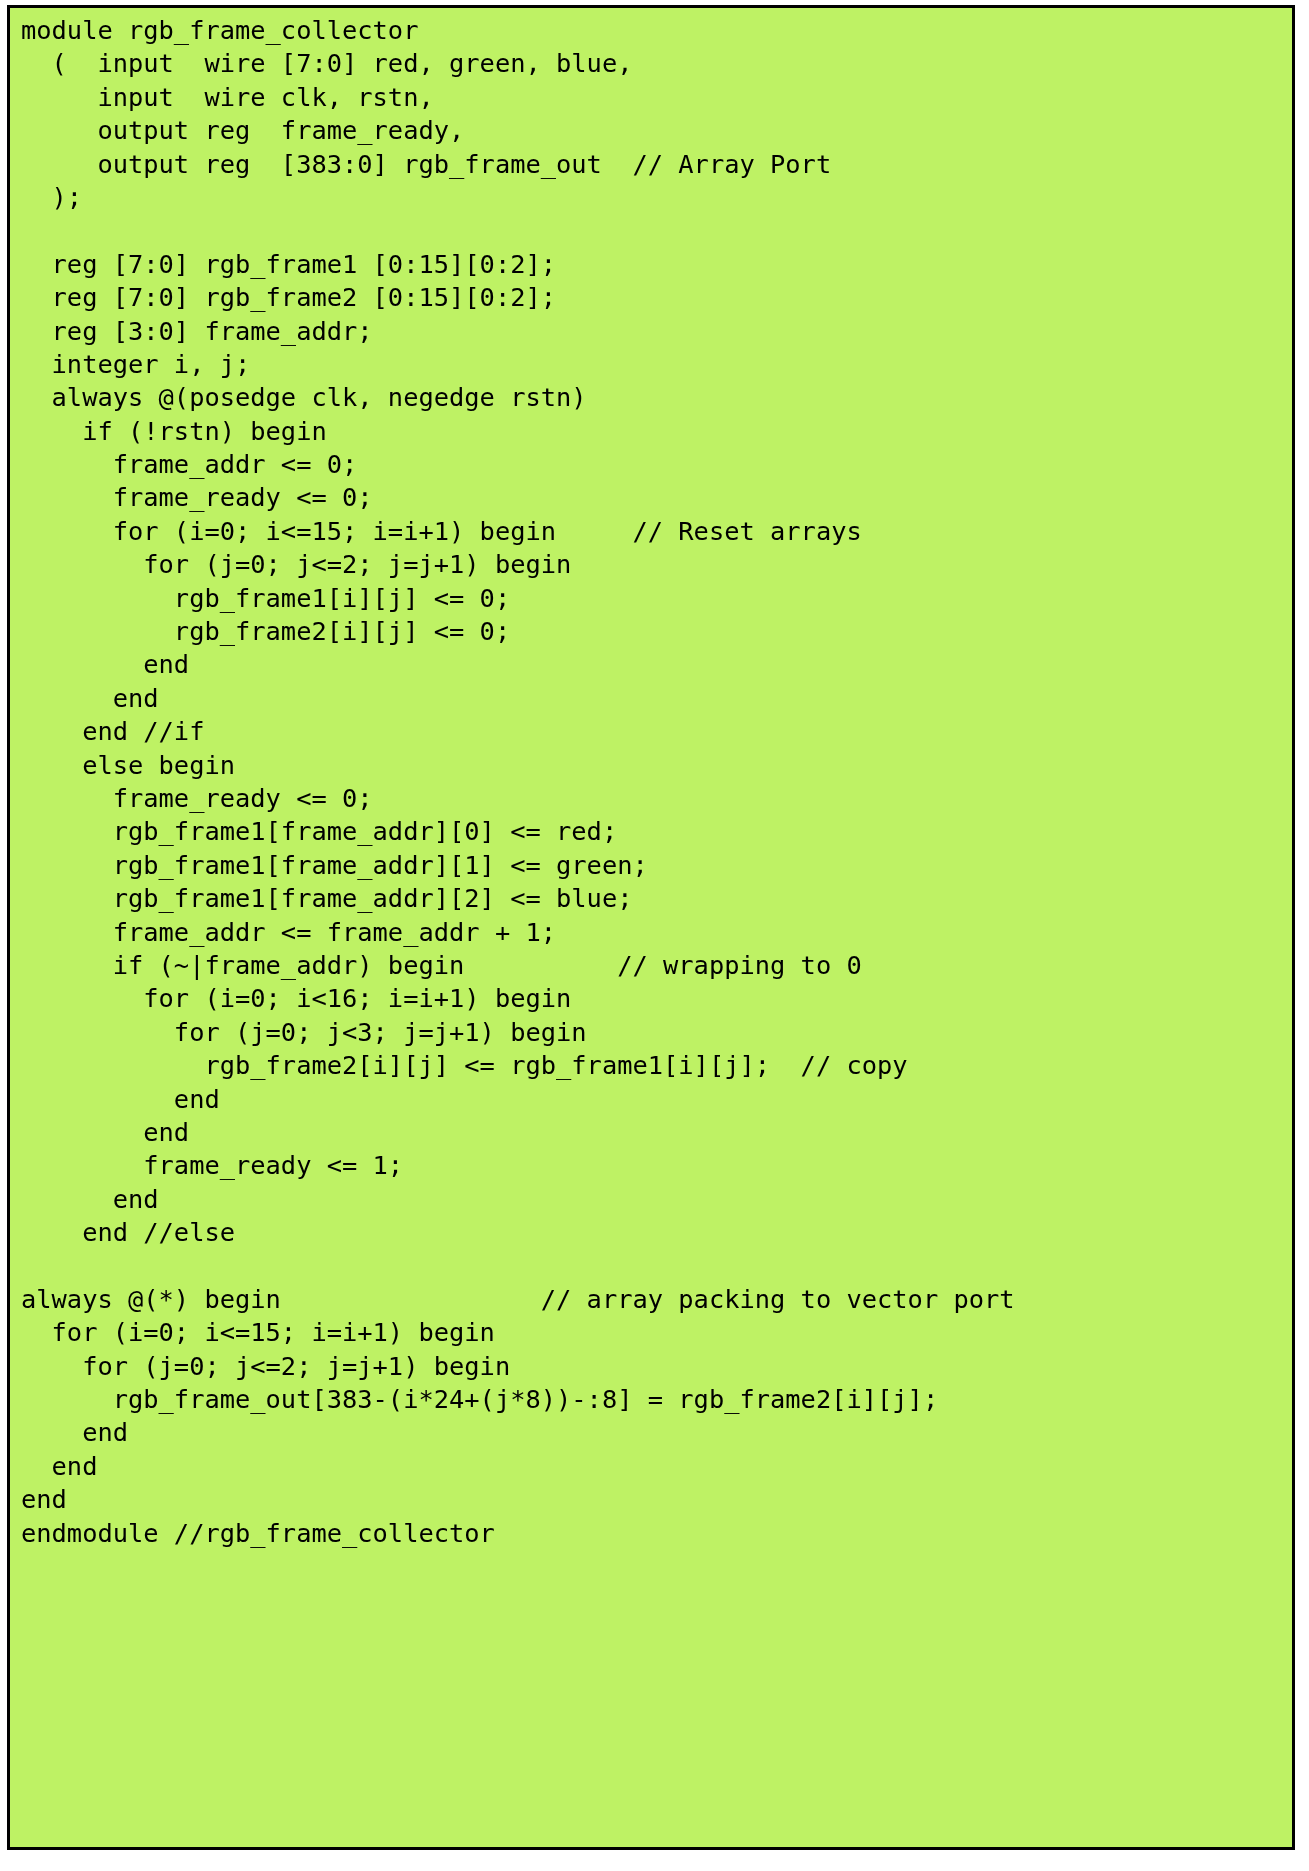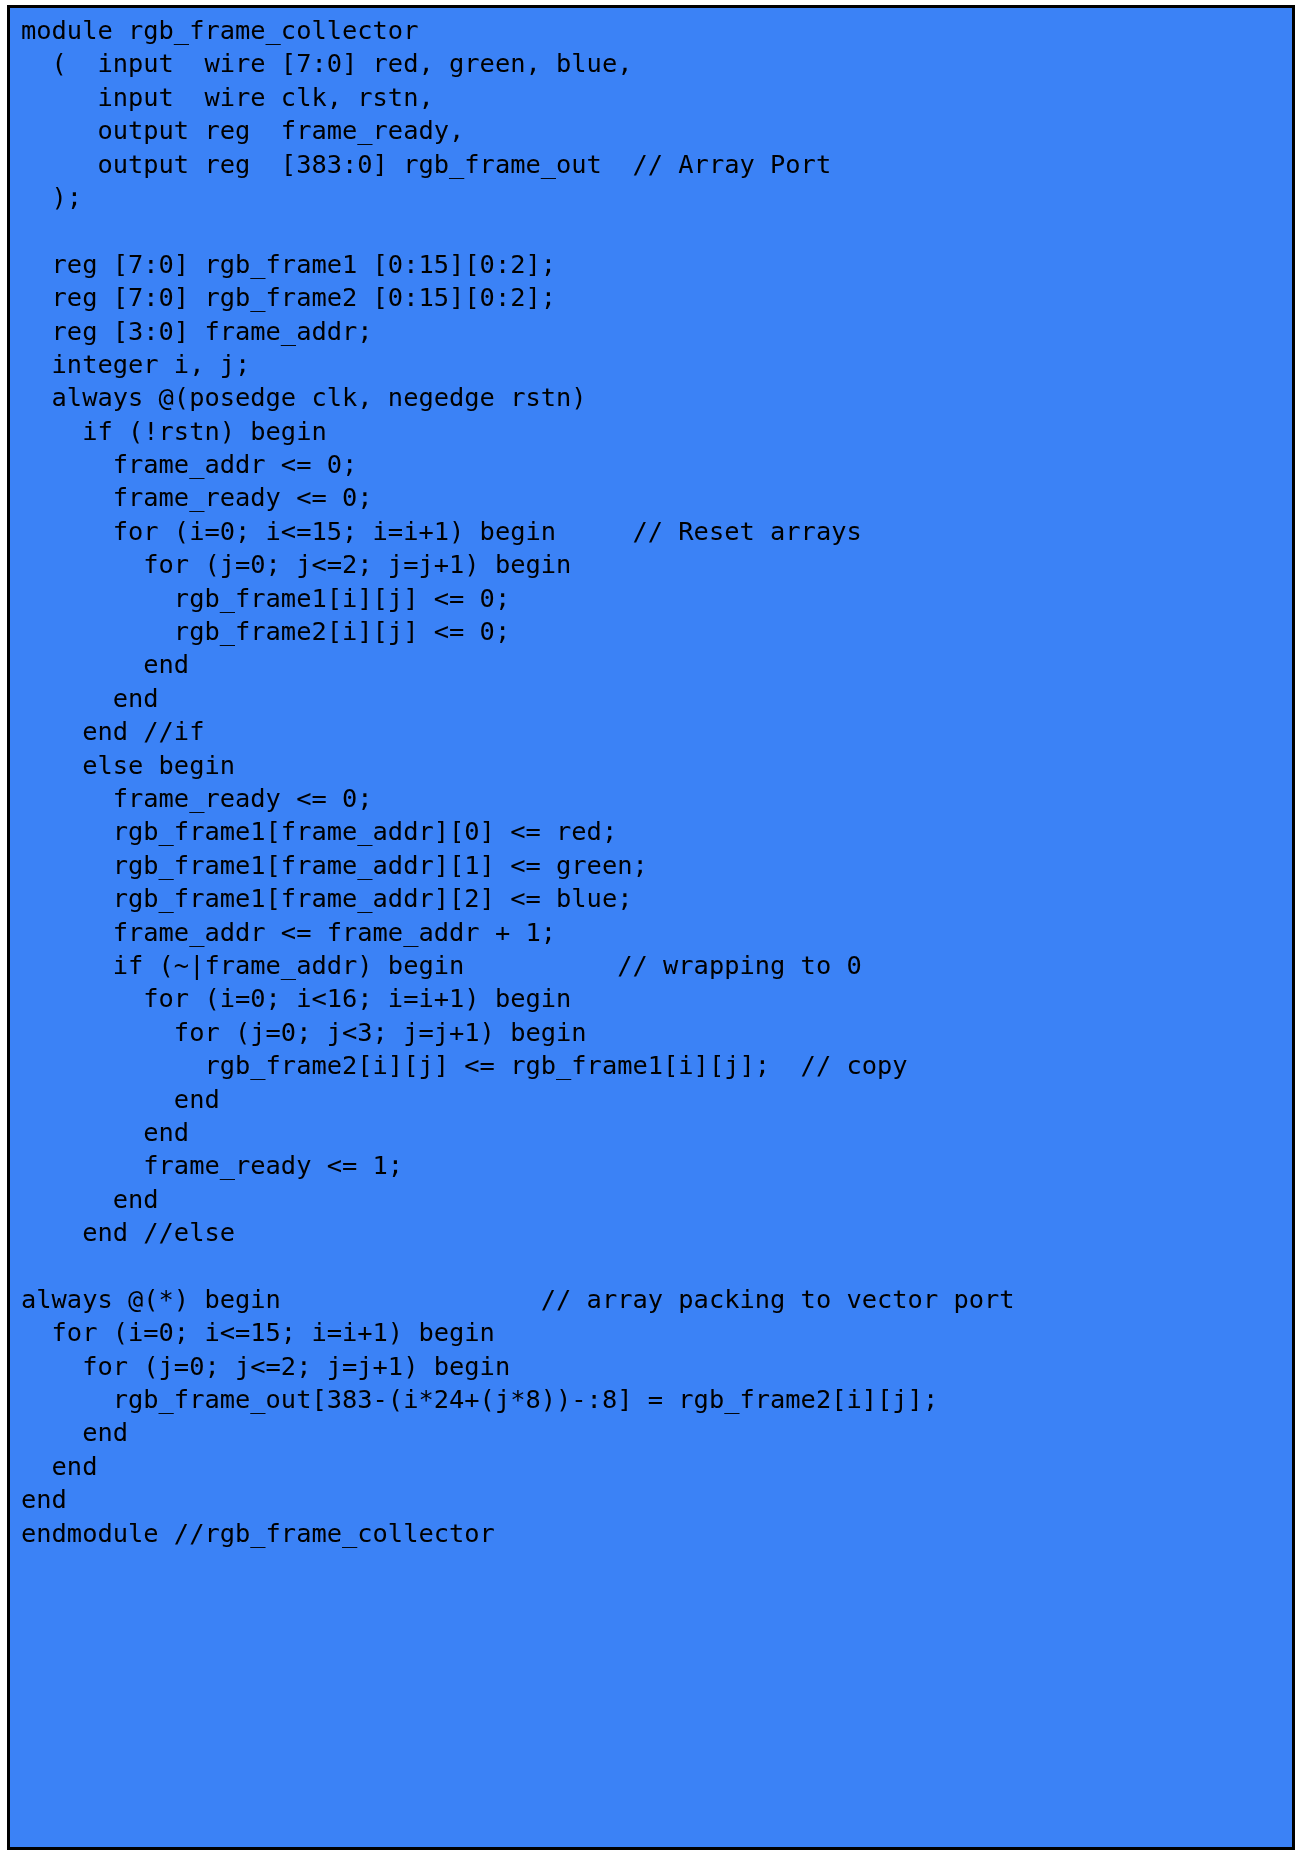--- a/index.html
+++ b/index.html
@@ -15,21 +15,21 @@
   }
 
   #code-figure {
     position: absolute;
     left: 7px;
     top: 5px;
     width: 1288px;
     height: 1845px;
     box-sizing: border-box;
     border: 3px solid #000000;
-    background: #3b82f6;
+    background: #bef264;
   }
 
   #code-listing {
     position: absolute;
     left: 11px;
     top: 6px;
     right: 4px;
     bottom: 4px;
     margin: 0;
     padding: 0;

